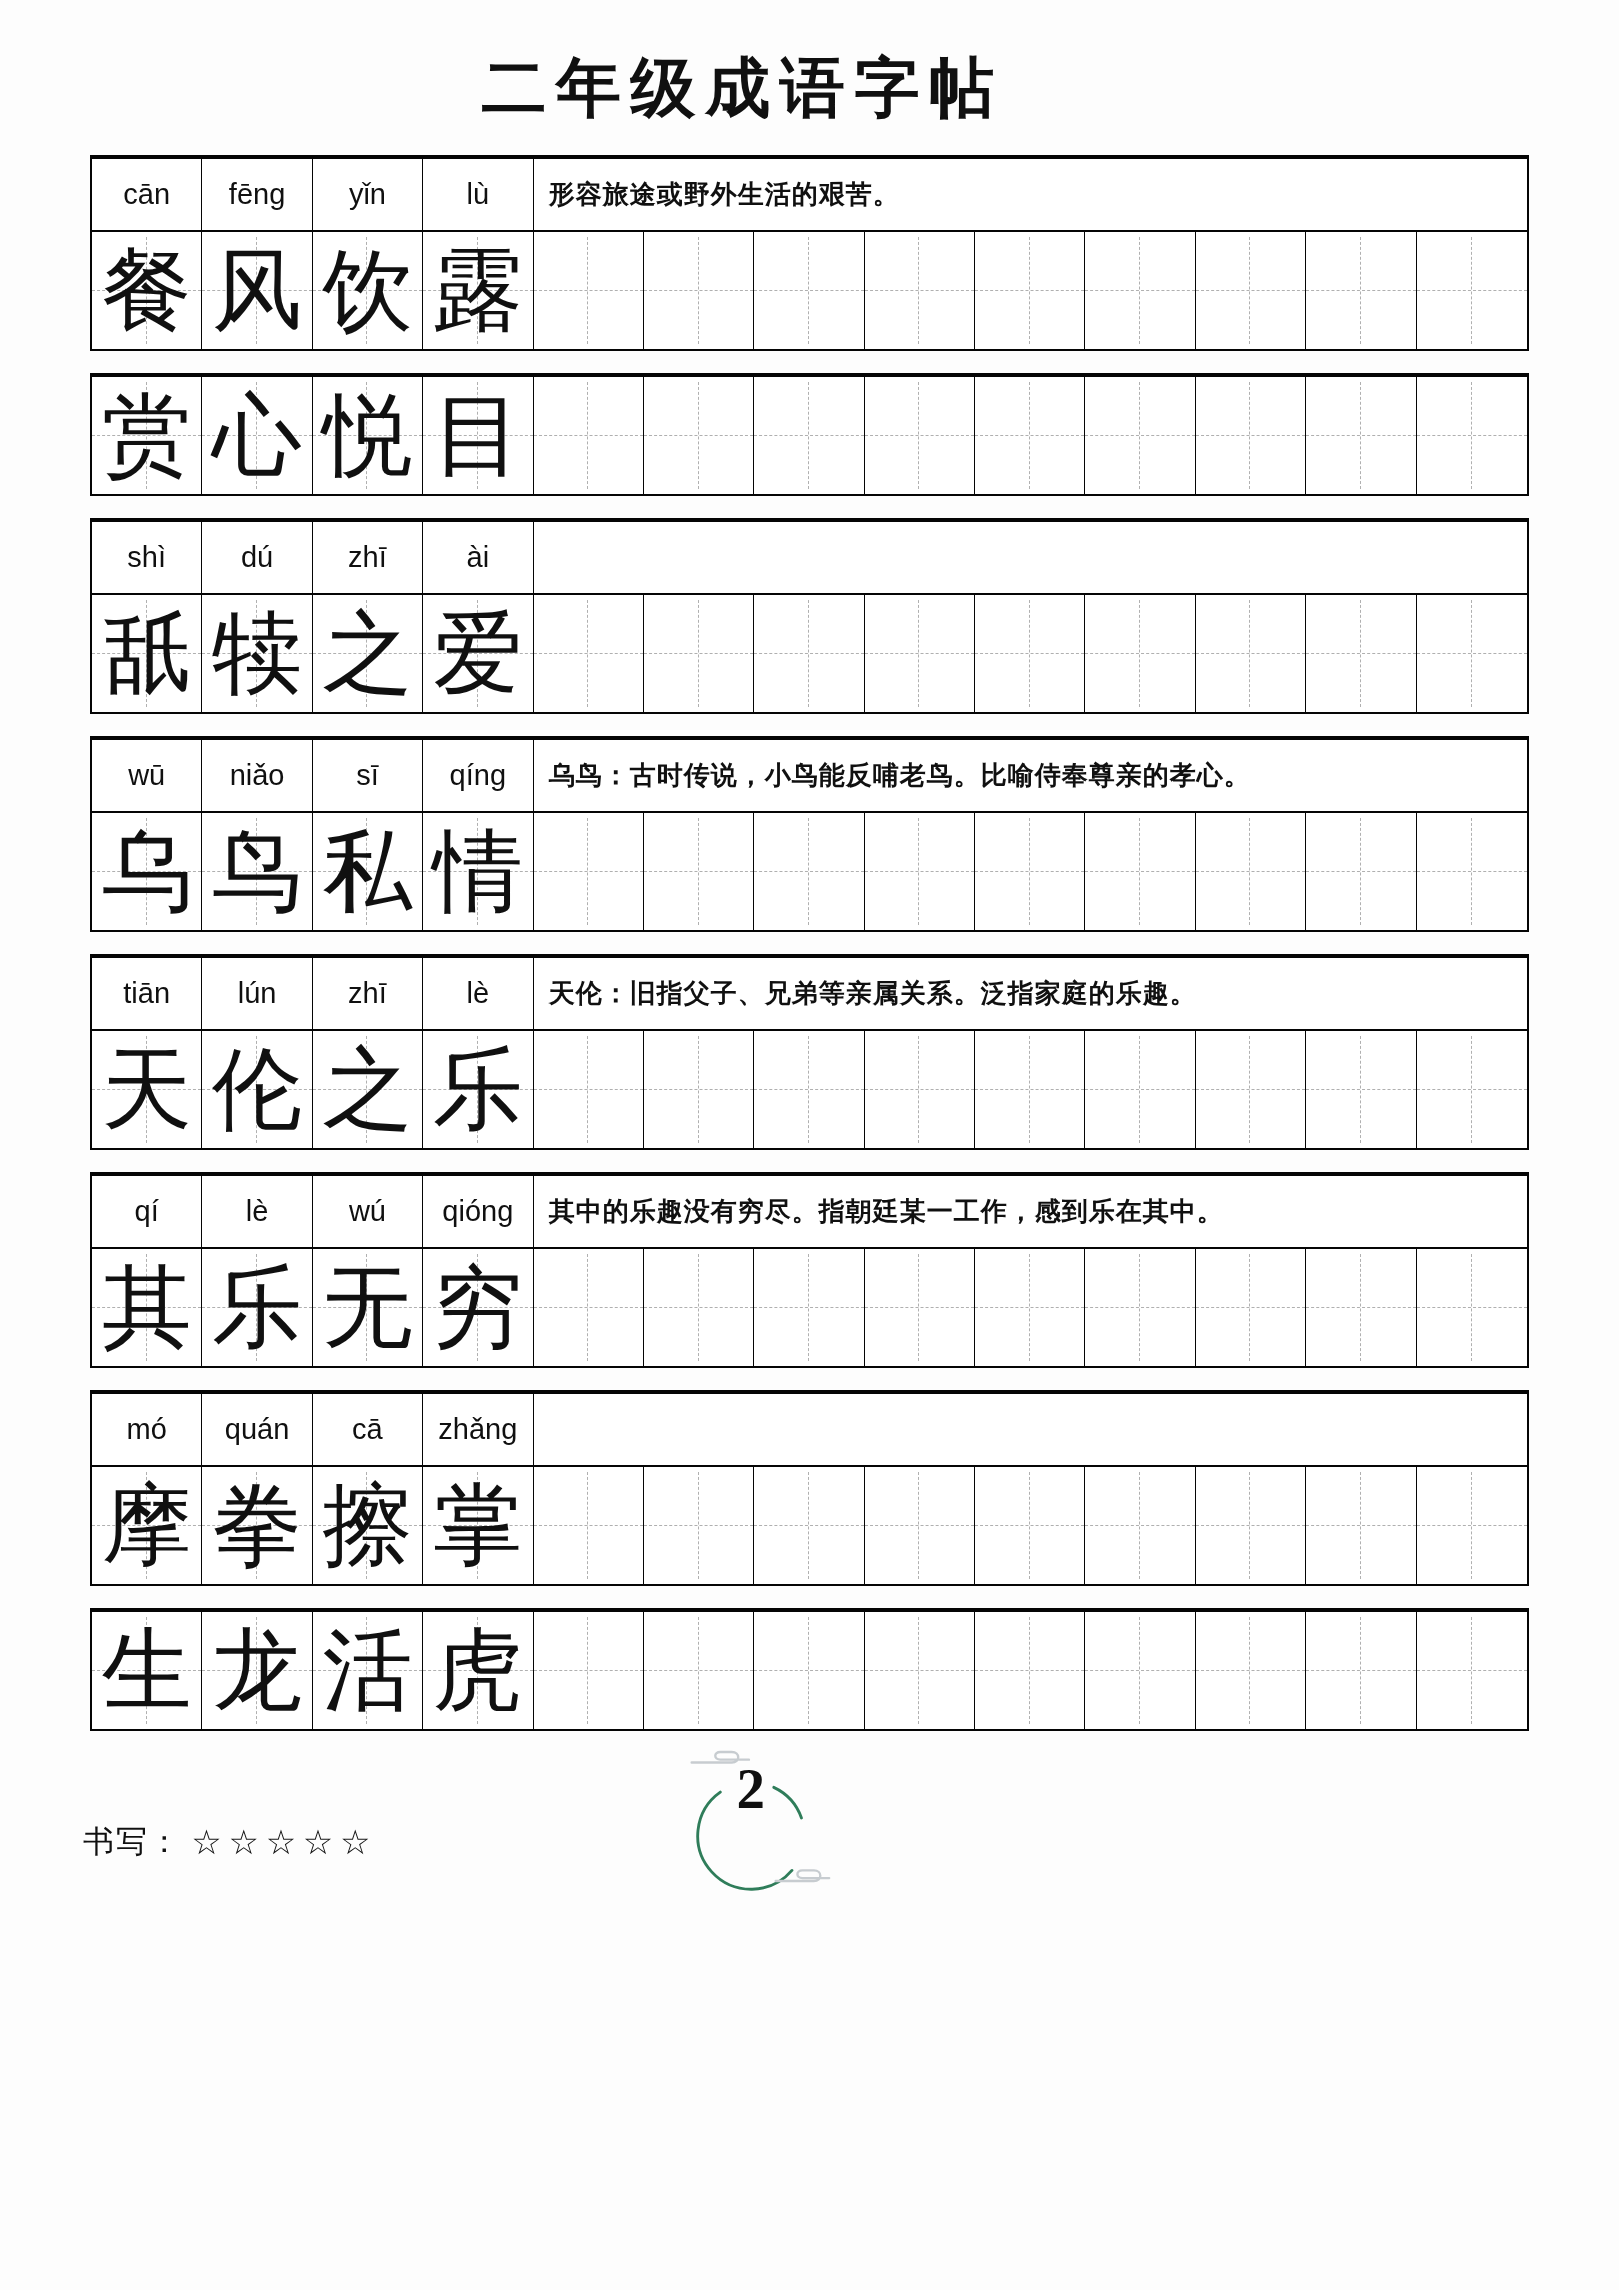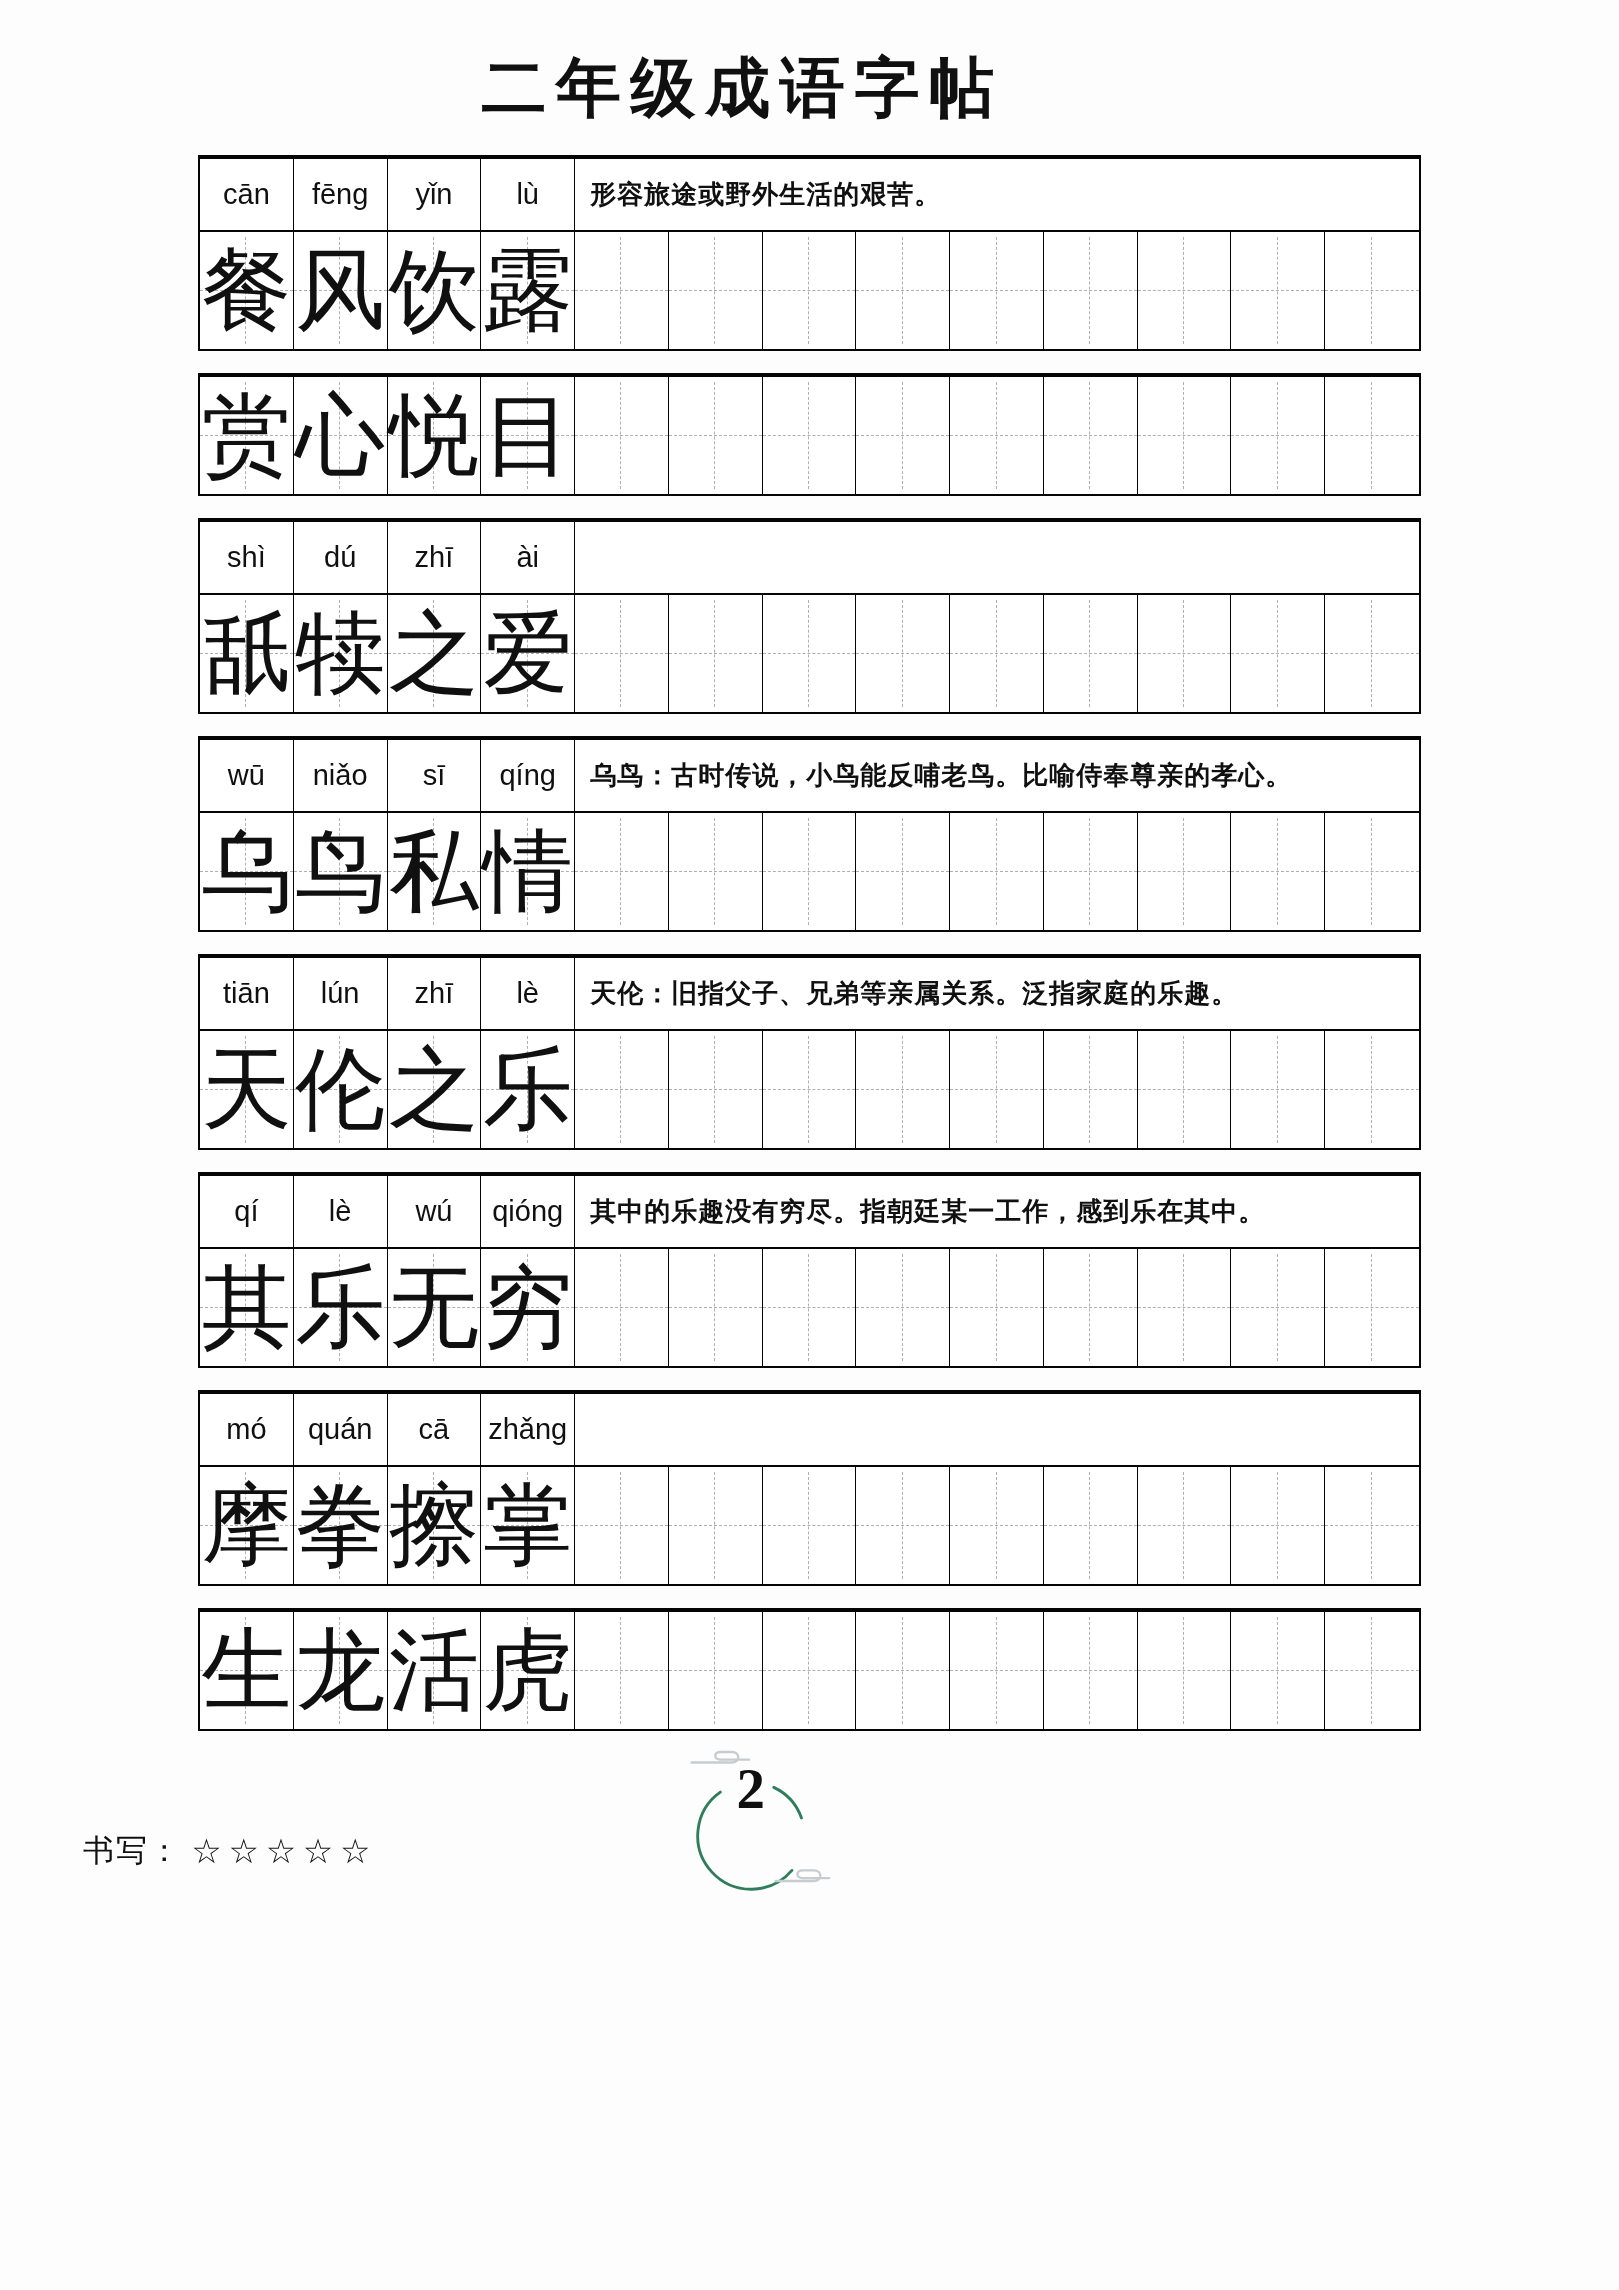--- a/index.html
+++ b/index.html
@@ -36,21 +36,21 @@
     content:""; position:absolute; left:calc(50% - 1px); top:3.8px; bottom:3.8px;
     border-left:1.9px dashed #b3b3b3;
   }
   .name-cell::after {
     content:""; position:absolute; top:calc(50% - 1px); left:0; right:0;
     border-top:1.9px dashed #b3b3b3;
   }
 
   
   .blocks {
-    width:1223px; margin:23px auto 0;
+    width:1439px; margin:23px auto 0;
     display:flex; flex-direction:column; gap:22px;
   }
   .block {
     border:2.9px solid #050505; border-top-width:4.8px;
     background:#fff;
   }
   .prow { display:flex; border-bottom:2.9px solid #050505; min-height:71px; }
   .pcell {
     flex:0 0 calc(100%/13); box-sizing:border-box;
     border-right:1.9px solid #050505;
@@ -77,21 +77,21 @@
   }
   .ccell::after {
     content:""; position:absolute; top:calc(50% - 1px); left:0; right:0;
     border-top:1.9px dashed #b0b0b0;
   }
   .glyph { position:relative; z-index:1; font-size:90px; line-height:1; }
 
   
   .footer { position:relative; width:1453px; margin:27px auto 0; height:229px; }
   .writing {
-    position:absolute; left:0; top:72px;
+    position:absolute; left:0; top:63px;
     font-size:31px; letter-spacing:1.9px;
     display:flex; align-items:center; gap:9.6px;
   }
   .stars { font-size:34px; letter-spacing:6.7px; }
   .page-decor {
     position:absolute; top:-13.4px; left:calc(46.5% - 96px);
     width:191px; height:163px;
   }
   .page-decor svg { position:absolute; left:0; top:0; }
   .page-num {

